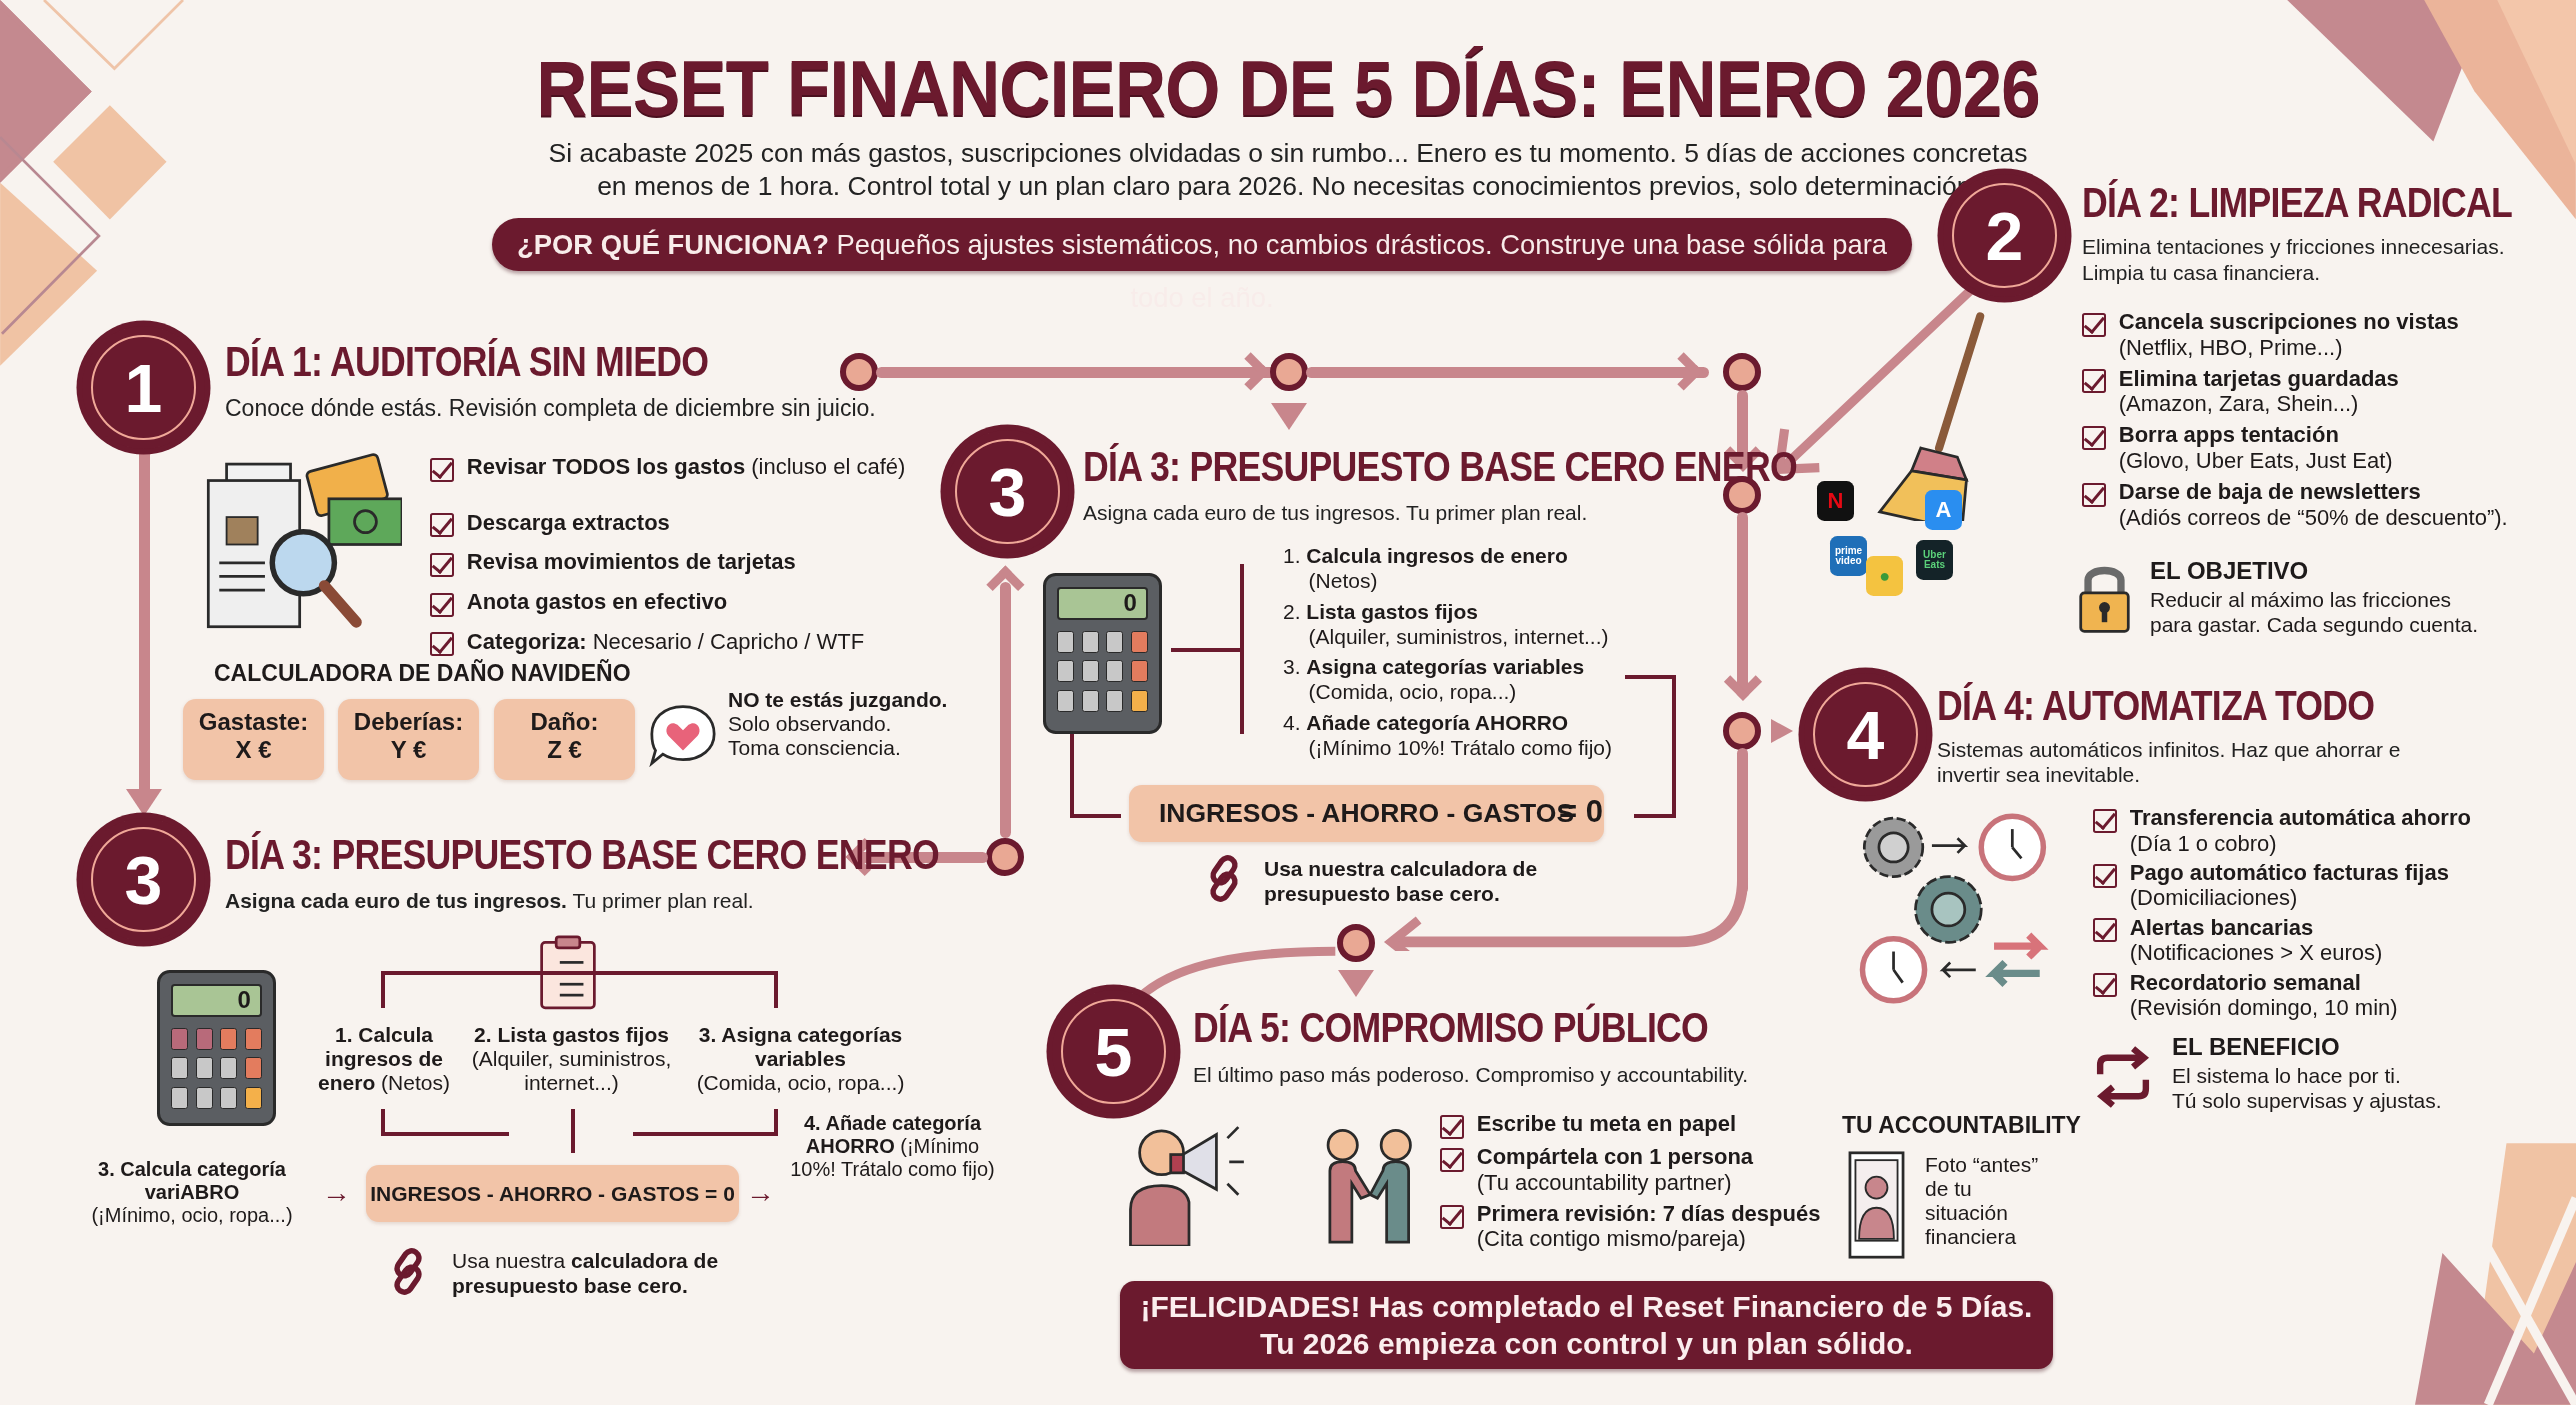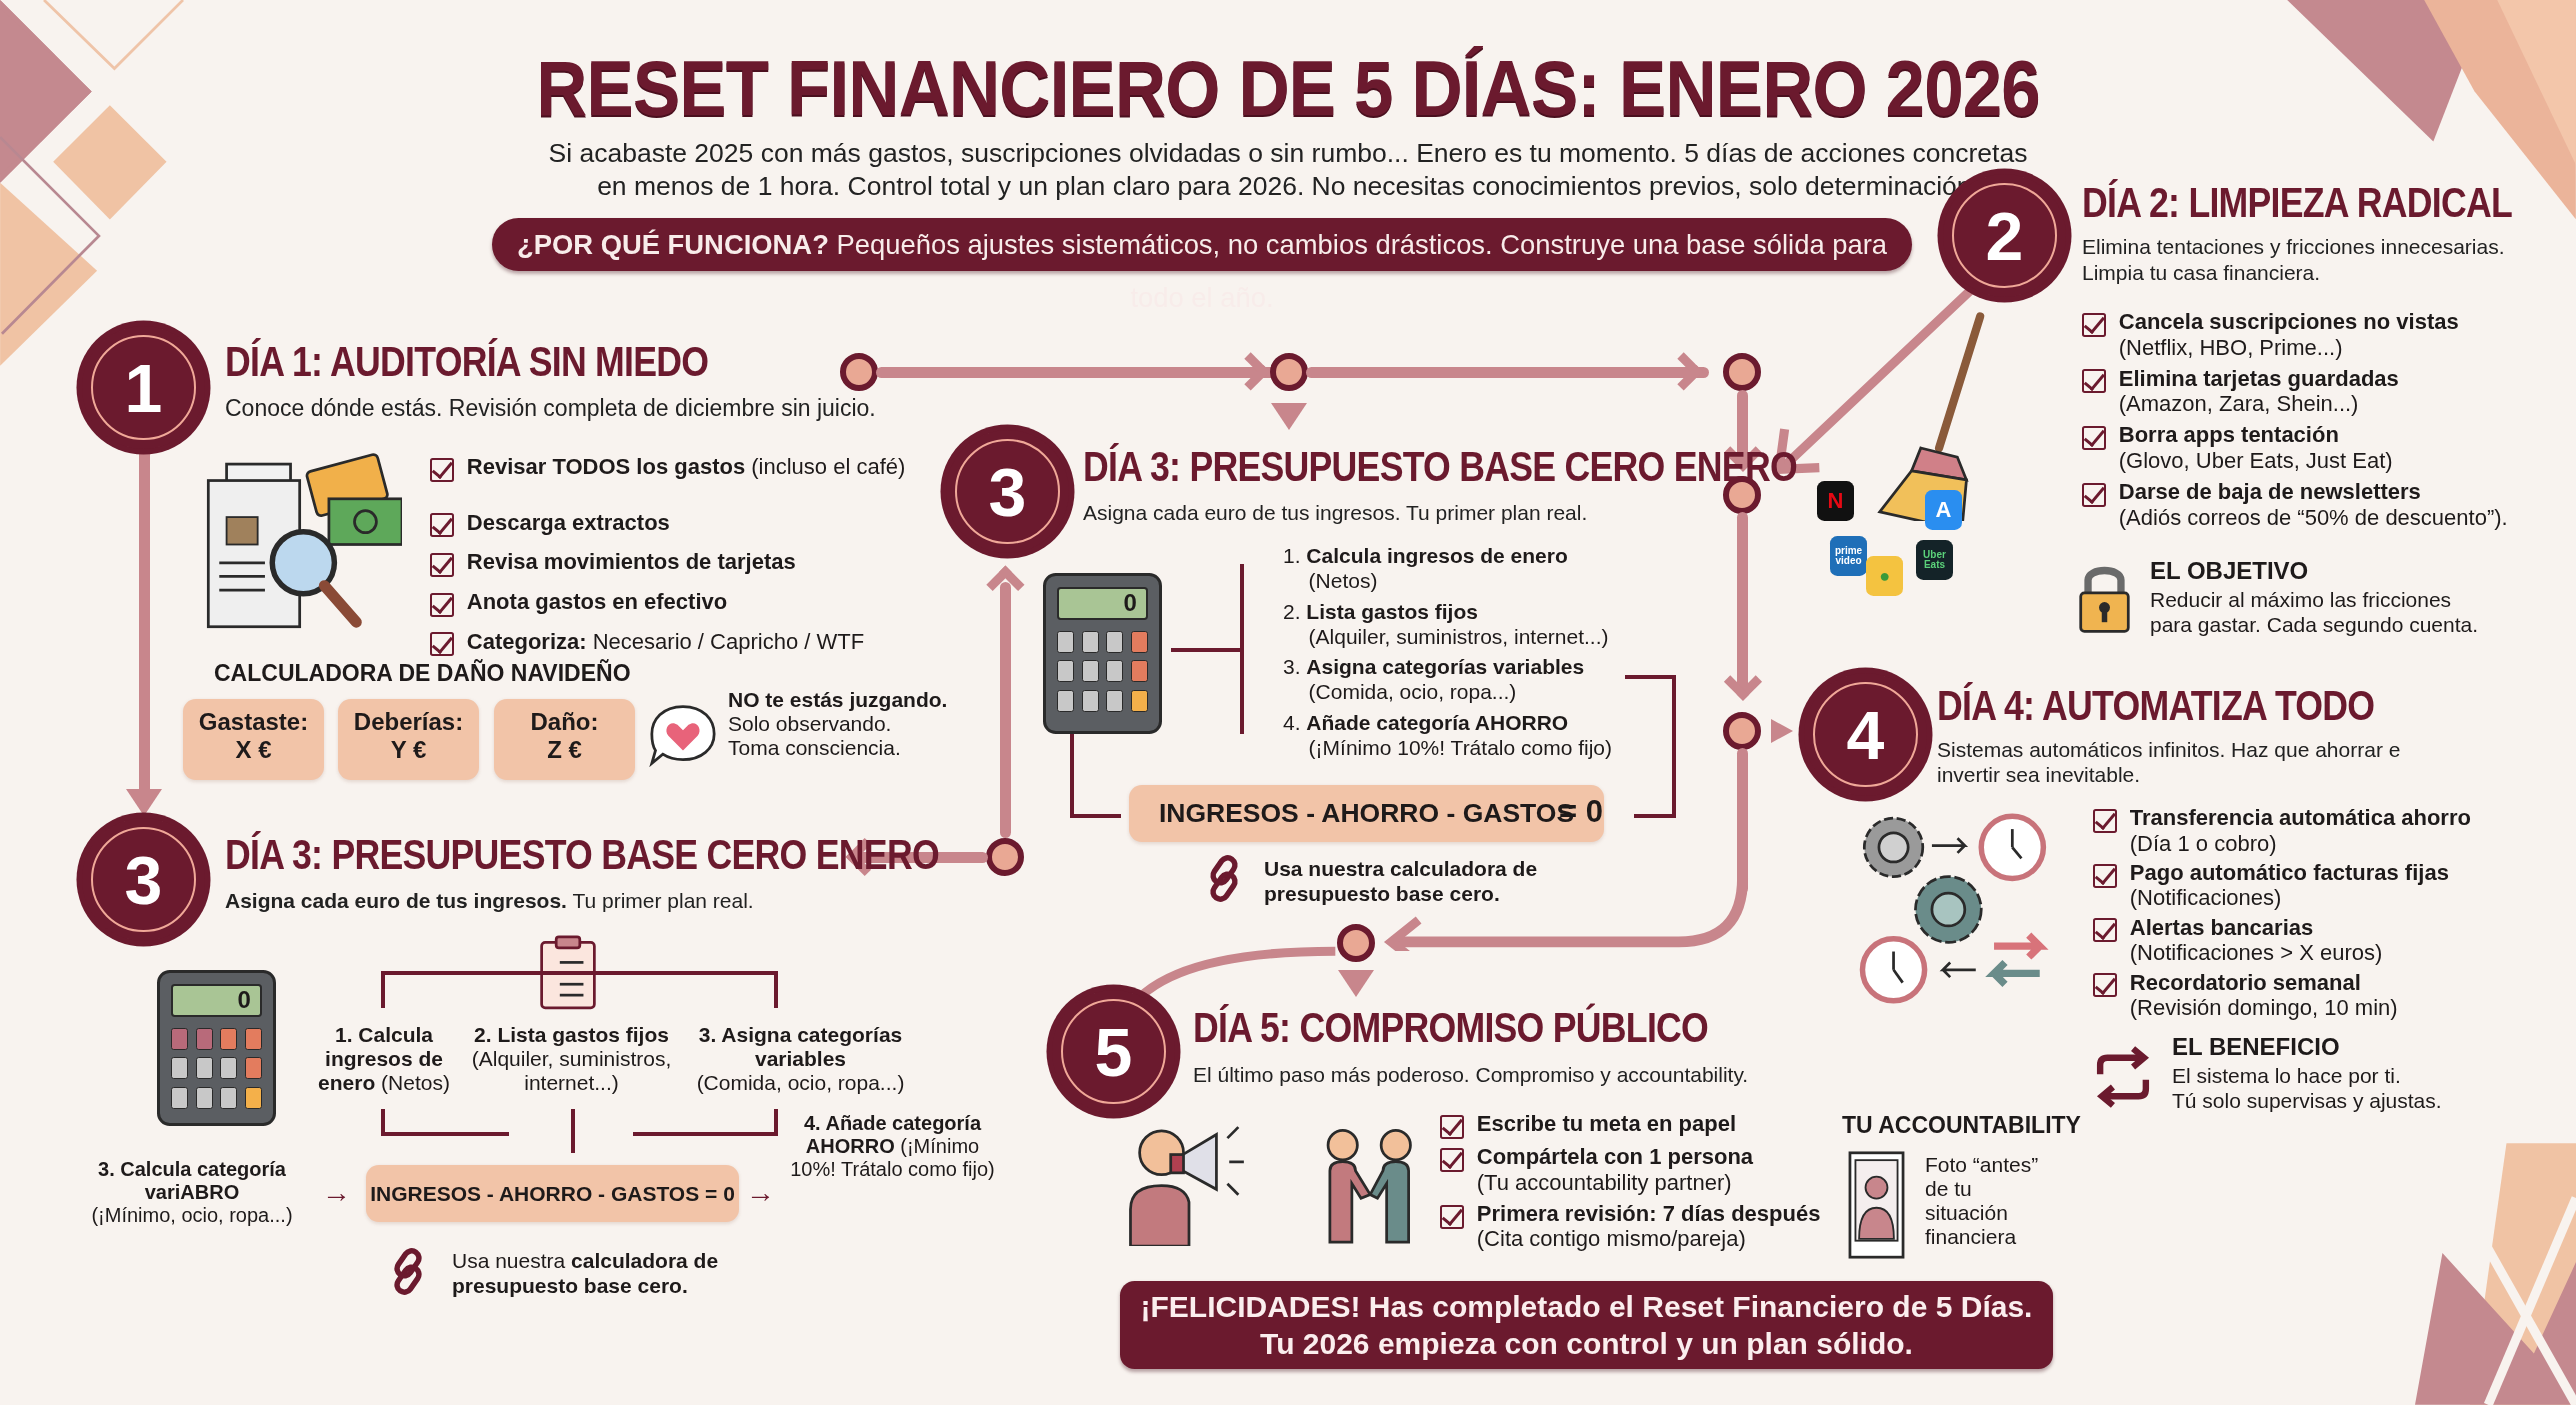--- a/index.html
+++ b/index.html
@@ -422,21 +422,21 @@
   <path d="M82 40 H118 L110 32 M118 40 L110 48" fill="none" stroke="#2a2a2a" stroke-width="3"></path>
   <path d="M130 176 H94 L102 168 M94 176 L102 184" fill="none" stroke="#2a2a2a" stroke-width="3"></path>
 </svg>
 <ul class="abs check-list" style="left:2093px;top:805px;">
   <li style="margin-bottom:3.7px;">
       <span class="cb"></span>
       <span><b>Transferencia automática ahorro</b><br><span>(Día 1 o cobro)</span></span>
     </li>
   <li style="margin-bottom:3.7px;">
       <span class="cb"></span>
-      <span><b>Pago automático facturas fijas</b><br><span>(Notificaciones)</span></span>
+      <span><b>Pago automático facturas fijas</b><br><span>(Domiciliaciones)</span></span>
     </li>
   <li style="margin-bottom:3.7px;">
       <span class="cb"></span>
       <span><b>Alertas bancarias</b><br><span>(Notificaciones &gt; X euros)</span></span>
     </li>
   <li>
       <span class="cb"></span>
       <span><b>Recordatorio semanal</b><br><span>(Revisión domingo, 10 min)</span></span>
     </li>
 </ul>

